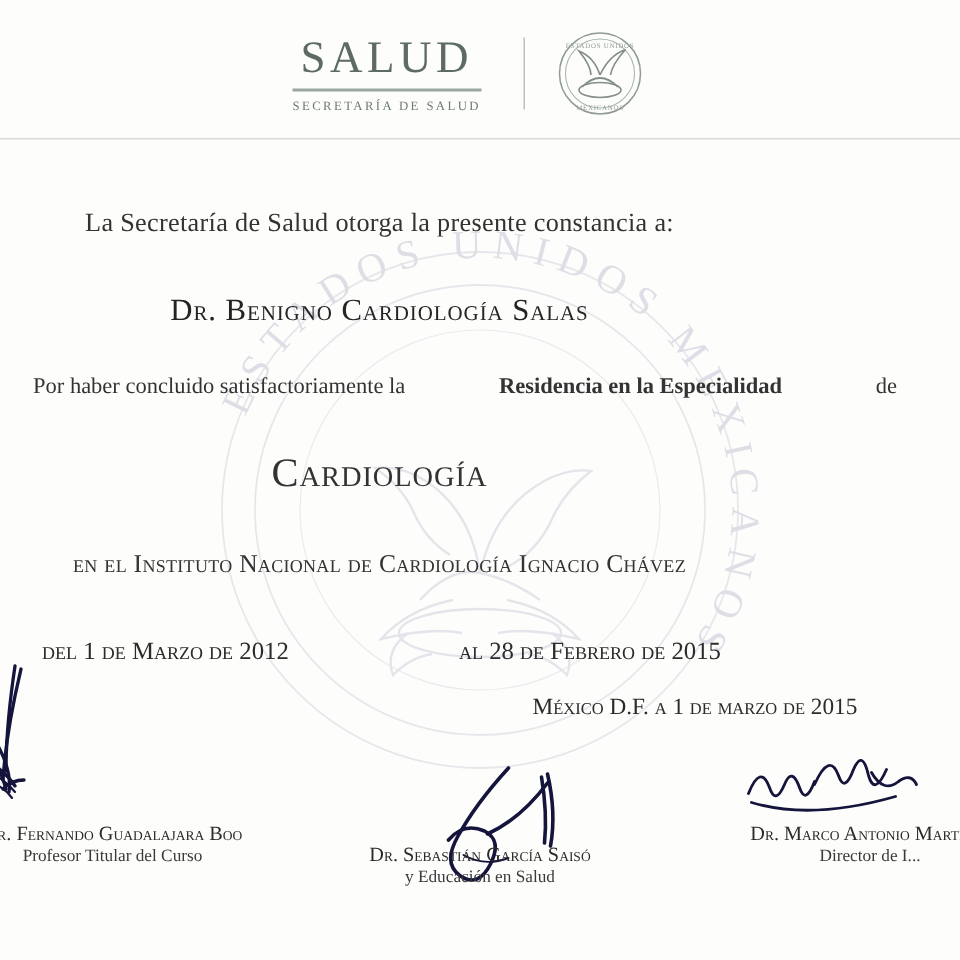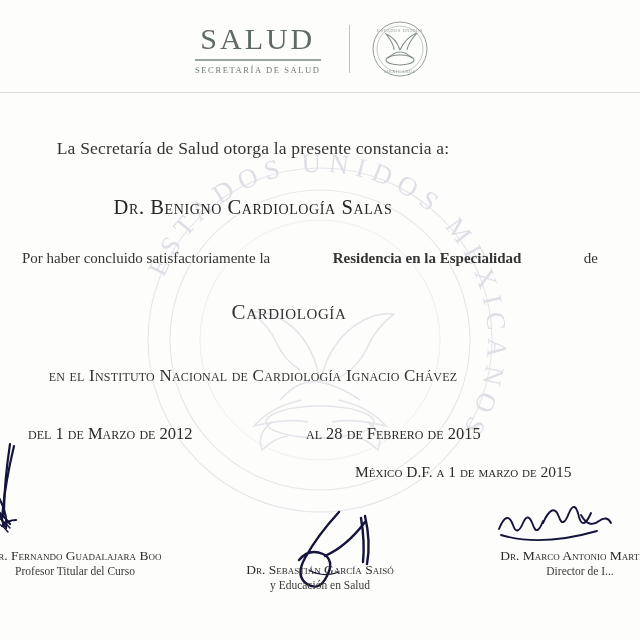--- a/index.html
+++ b/index.html
@@ -119,24 +119,23 @@
     width: 620px;
     box-sizing: border-box;
     display: flex;
     justify-content: space-between;
     align-items: baseline;
     white-space: nowrap;
   }
   .l-por .strong { font-weight: bold; }
   .l-specialty {
     top: 300px;
-    font-size: 21px;
+    font-size: 27px;
     font-variant: small-caps;
     letter-spacing: 0.6px;
-    padding-left: 36px;
   }
   .l-institute {
     top: 366px;
     font-size: 17px;
     font-variant: small-caps;
     letter-spacing: 0.2px;
   }
 
   .dates {
     position: absolute;

